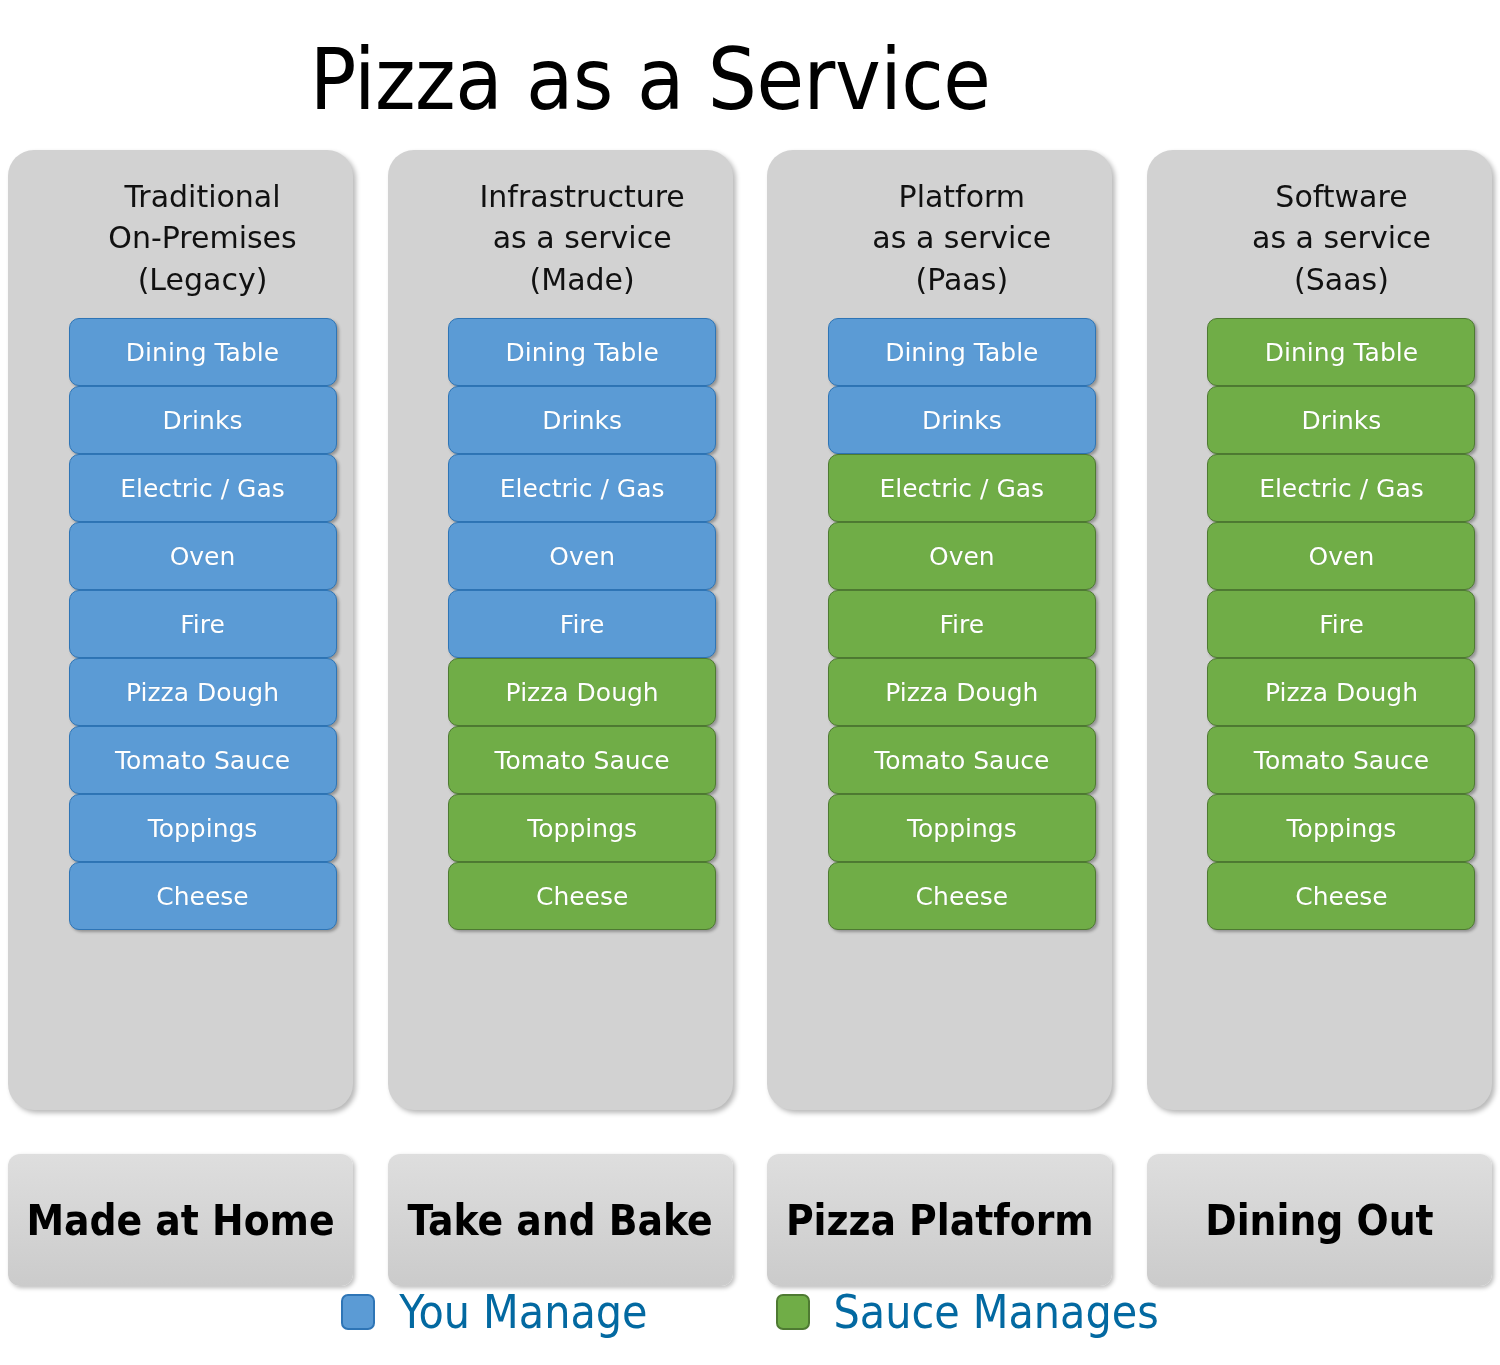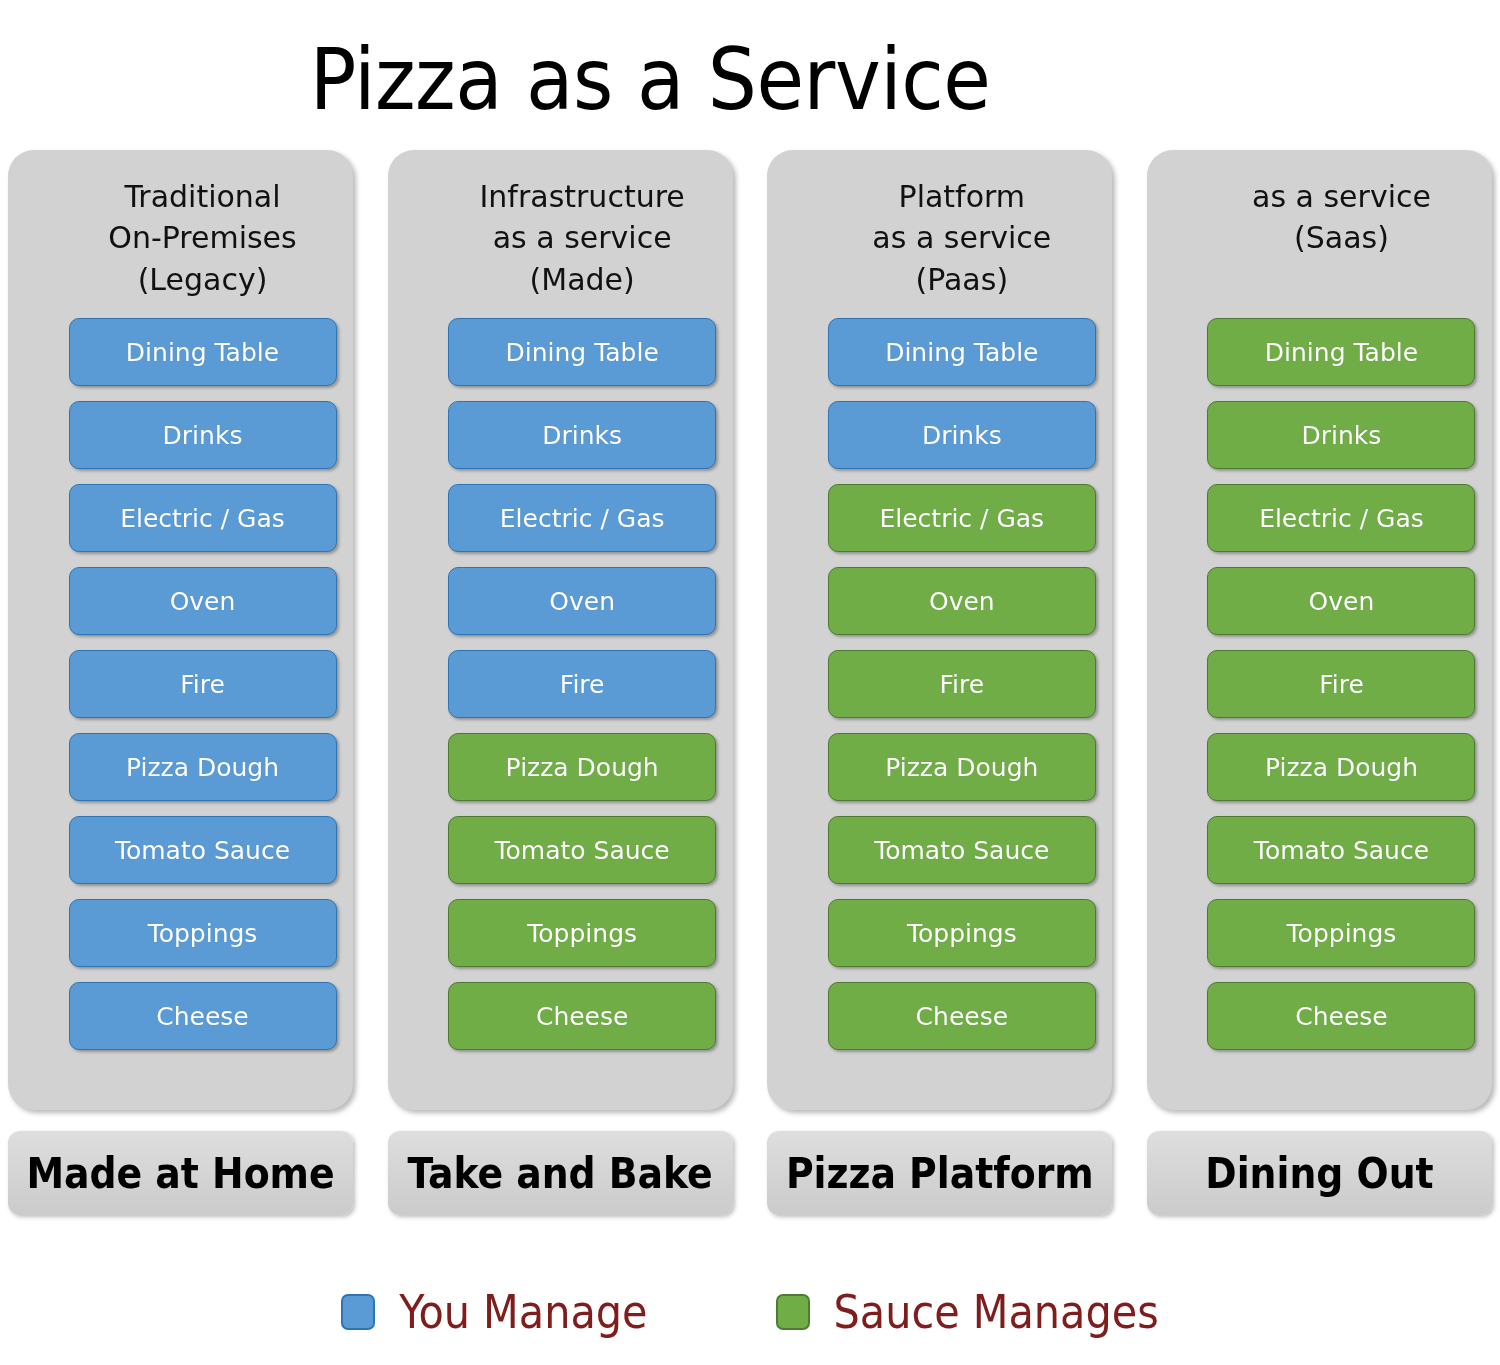--- a/index.html
+++ b/index.html
@@ -65,21 +65,21 @@
     line-height: 1.38;
     height: 140px;
     box-sizing: border-box;
   }
   .column-header span { display: block; }
 
   .pill-stack {
     width: 268px;
     display: flex;
     flex-direction: column;
-    gap: 15px;
+    gap: 0;
     margin-top: 2px;
   }
   .pill {
     height: 68px;
     border-radius: 10px;
     display: flex;
     align-items: center;
     justify-content: center;
     font-size: 25px;
     font-weight: 400;
@@ -103,33 +103,34 @@
     position: absolute;
     top: 1131px;
     left: 8px;
     width: 1484px;
     display: flex;
     flex-direction: row;
     justify-content: space-between;
   }
   .footer-box {
     width: 345px;
-    height: 84px;
+    height: 132px;
     box-sizing: border-box;
     background: linear-gradient(180deg, #dedede 0%, #cbcbcb 100%);
     border-radius: 12px;
     box-shadow: 2px 2px 4px rgba(0,0,0,0.26);
     display: flex;
     align-items: center;
     justify-content: center;
     font-family: "DejaVu Sans Condensed", "Liberation Sans Narrow", "Liberation Sans", sans-serif;
     font-size: 42px;
     font-weight: 700;
     color: #000000;
     white-space: nowrap;
+    margin-top: 23px;
   }
 
   
   .legend {
     position: absolute;
     top: 1285px;
     left: 0;
     width: 1500px;
     display: flex;
     flex-direction: row;
@@ -154,21 +155,21 @@
     border: 2px solid #2e75b6;
   }
   .legend-swatch.vendor {
     background: #70ad47;
     border: 2px solid #4e7a32;
   }
   .legend-label {
     font-family: "DejaVu Sans Condensed", "Liberation Sans Narrow", "Liberation Sans", sans-serif;
     font-size: 46px;
     font-weight: 400;
-    color: #7f1d1d;
+    color: #0369a1;
     white-space: nowrap;
   }
 </style>
 </head>
 <body>
 
 <div class="title">Pizza as a Service</div>
 
 <div class="columns">
     <div class="column">
@@ -220,20 +221,21 @@
         <div class="pill vendor">Oven</div>
         <div class="pill vendor">Fire</div>
         <div class="pill vendor">Pizza Dough</div>
         <div class="pill vendor">Tomato Sauce</div>
         <div class="pill vendor">Toppings</div>
         <div class="pill vendor">Cheese</div>
       </div>
     </div>
     <div class="column">
       <div class="column-header">
+        <span>Software</span>
         <span>as a service</span>
         <span>(Saas)</span>
       </div>
       <div class="pill-stack">
         <div class="pill vendor">Dining Table</div>
         <div class="pill vendor">Drinks</div>
         <div class="pill vendor">Electric / Gas</div>
         <div class="pill vendor">Oven</div>
         <div class="pill vendor">Fire</div>
         <div class="pill vendor">Pizza Dough</div>

